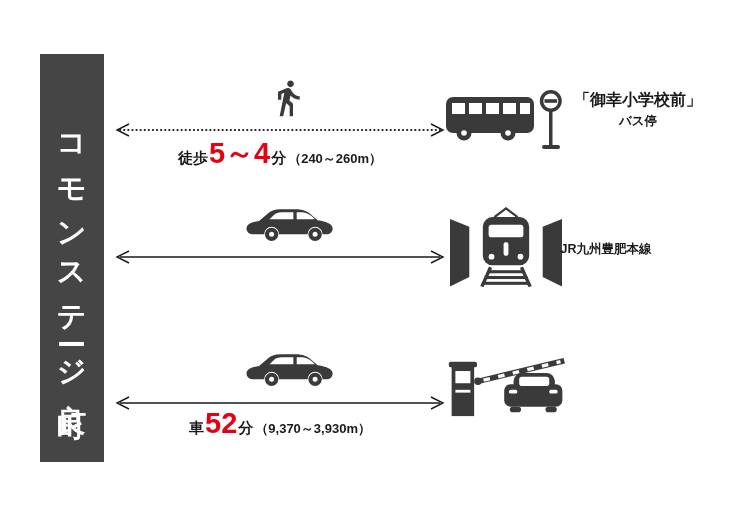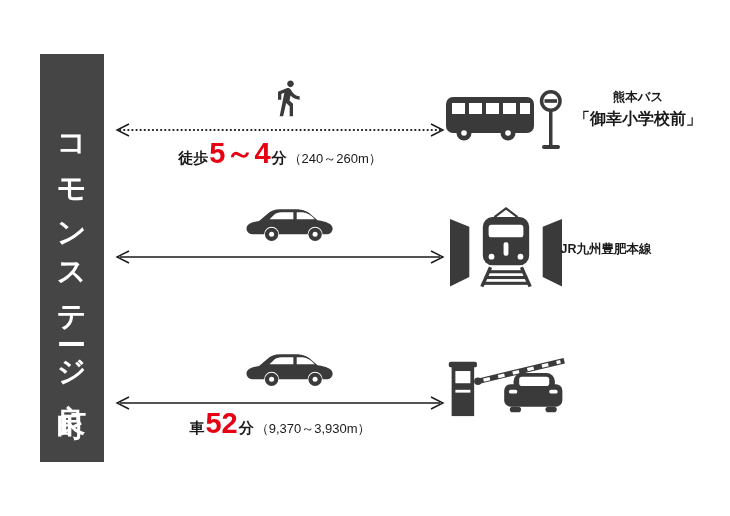--- a/index.html
+++ b/index.html
@@ -26,21 +26,21 @@
   .ahead{fill:none;stroke:var(--ink);stroke-width:1.4;}
 
   
   .mode-icon{position:absolute;color:var(--icon-gray);}
   .mode-icon svg{display:block;width:100%;height:100%;}
 
   
   .mode-text{position:absolute;left:112px;width:336px;text-align:center;white-space:nowrap;}
   .mode-text .mlabel{font-size:15px;font-weight:700;color:var(--ink);text-align:center;}
   .mode-text .tval{font-size:29px;font-weight:700;color:var(--accent-red);letter-spacing:0;padding:0 1px;}
-  .mode-text .dist{font-size:13px;font-weight:400;color:var(--ink);margin-left:2px;}
+  .mode-text .dist{font-size:13px;font-weight:700;color:var(--ink);margin-left:2px;}
 
   
   .dest-icon{position:absolute;color:var(--icon-gray);}
   .dest-icon svg{display:block;width:100%;height:100%;}
 
   
   .dest-text{position:absolute;text-align:center;}
   .dest-text .small{font-size:12.5px;font-weight:600;line-height:19px;}
   .dest-text .big{font-size:16px;font-weight:700;line-height:24px;}
 </style>
@@ -83,22 +83,22 @@
         <circle cx="62" cy="46" r="2.8" fill="#fff"></circle>
       <rect x="103" y="24" width="3.5" height="36"></rect>
       <rect x="96" y="58" width="18" height="4" rx="2"></rect>
       <circle cx="104.8" cy="14" r="11"></circle>
       <circle cx="104.8" cy="14" r="7.5" fill="#fff"></circle>
       <rect x="98.5" y="12.2" width="12.6" height="3.6"></rect>
     </svg>
   </div>
 
   <div class="dest-text" style="left:560px;top:88px;width:156px">
-    <div class="small">熊本バス</div>
     <div class="big">「御幸小学校前」</div>
+    <div class="small">バス停</div>
   </div>
 
   <div class="mode-icon" style="left:244px;top:206px;width:92px;height:40px">
     <svg viewBox="0 0 110 44" fill="currentColor" aria-hidden="true">
       <path d="M12 32 C6 32 3 29 3 25 C3 20 9 17 18 16 L30 6 C33 3.5 37 2 43 2 L62 2 C70 2 76 4.5 81 9 L88 15 C99 16.5 106 19.5 106 25 C106 29 103 32 98 32 L94 32 A9 9 0 0 0 76 32 L42 32 A9 9 0 0 0 24 32 Z"></path>
       <path d="M63 5.5 L70 5.5 C76 6 80.5 9 84.5 14 L63 14 Z" fill="#fff"></path>
       <path d="M59 5.5 L45 5.5 C41 5.5 38 6.5 35.5 9 L30.5 14 L59 14 Z" fill="#fff"></path>
       <circle cx="33" cy="32" r="8"></circle>
         <circle cx="33" cy="32" r="3" fill="#fff"></circle>
       <circle cx="85" cy="32" r="8"></circle>

